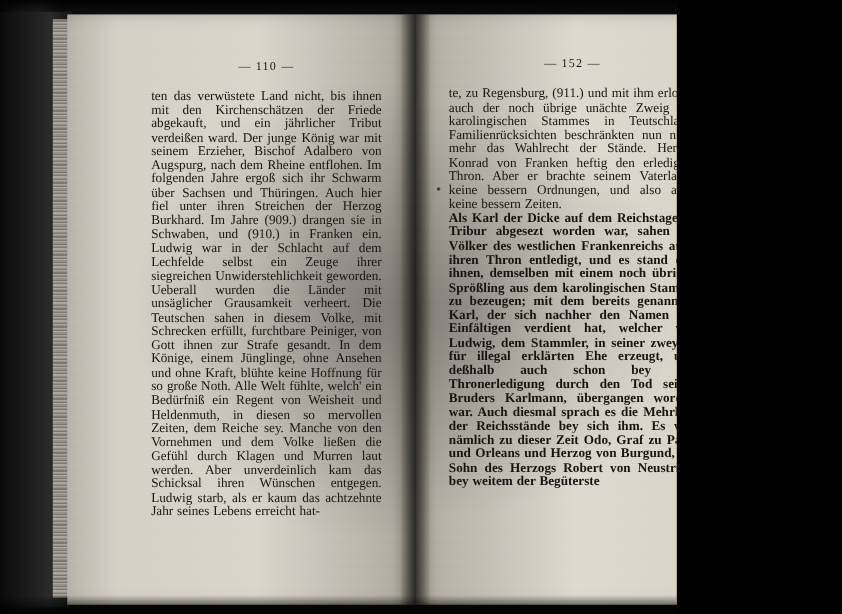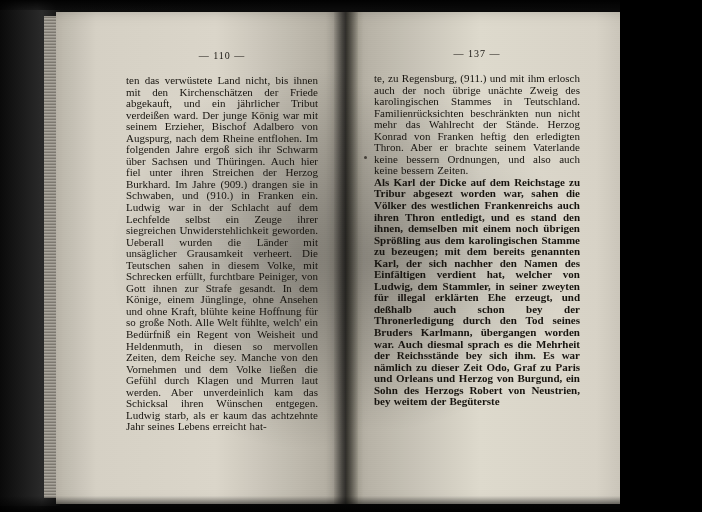--- a/index.html
+++ b/index.html
@@ -2,21 +2,21 @@
 <html><head>
 <meta charset="utf-8">
 <style>
   html, body {
     margin: 0;
     padding: 0;
     background: #000;
   }
   #page {
     position: relative;
-    width: 620px;
+    width: 564px;
     height: 512px;
     overflow: hidden;
     background: #0b0b0b;
     font-family: "Liberation Serif", serif;
   }
 
   
   .backdrop {
     position: absolute;
     inset: 0;
@@ -225,21 +225,21 @@
     <div class="gutter"></div>
 
     <div class="textblock left">
       <div class="folio">—  110  —</div>
       <div class="body">
         <p>ten das verwüstete Land nicht, bis ihnen mit den Kirchenschätzen der Friede abgekauft, und ein jährlicher Tribut verdeißen ward. Der junge König war mit seinem Erzieher, Bischof Adalbero von Augspurg, nach dem Rheine entflohen. Im folgenden Jahre ergoß sich ihr Schwarm über Sachsen und Thüringen. Auch hier fiel unter ihren Streichen der Herzog Burkhard. Im Jahre (909.) drangen sie in Schwaben, und (910.) in Franken ein. Ludwig war in der Schlacht auf dem Lechfelde selbst ein Zeuge ihrer siegreichen Unwiderstehlichkeit geworden. Ueberall wurden die Länder mit unsäglicher Grausamkeit verheert. Die Teutschen sahen in diesem Volke, mit Schrecken erfüllt, furchtbare Peiniger, von Gott ihnen zur Strafe gesandt. In dem Könige, einem Jünglinge, ohne Ansehen und ohne Kraft, blühte keine Hoffnung für so große Noth. Alle Welt fühlte, welch' ein Bedürfniß ein Regent von Weisheit und Heldenmuth, in diesen so mervollen Zeiten, dem Reiche sey. Manche von den Vornehmen und dem Volke ließen die Gefühl durch Klagen und Murren laut werden. Aber unverdeinlich kam das Schicksal ihren Wünschen entgegen. Ludwig starb, als er kaum das achtzehnte Jahr seines Lebens erreicht hat-</p>
       </div>
     </div>
 
     <div class="textblock right">
-      <div class="folio">—  137  —</div>
+      <div class="folio">—  152  —</div>
       <div class="body">
         <p>te, zu Regensburg, (911.) und mit ihm erlosch auch der noch übrige unächte Zweig des karolingischen Stammes in Teutschland. Familienrücksichten beschränkten nun nicht mehr das Wahlrecht der Stände. Herzog Konrad von Franken heftig den erledigten Thron. Aber er brachte seinem Vaterlande keine bessern Ordnungen, und also auch keine bessern Zeiten.</p>
         <p>Als Karl der Dicke auf dem Reichstage zu Tribur abgesezt worden war, sahen die Völker des westlichen Frankenreichs auch ihren Thron entledigt, und es stand den ihnen, demselben mit einem noch übrigen Sprößling aus dem karolingischen Stamme zu bezeugen; mit dem bereits genannten Karl, der sich nachher den Namen des Einfältigen verdient hat, welcher von Ludwig, dem Stammler, in seiner zweyten für illegal erklärten Ehe erzeugt, und deßhalb auch schon bey der Thronerledigung durch den Tod seines Bruders Karlmann, übergangen worden war. Auch diesmal sprach es die Mehrheit der Reichsstände bey sich ihm. Es war nämlich zu dieser Zeit Odo, Graf zu Paris und Orleans und Herzog von Burgund, ein Sohn des Herzogs Robert von Neustrien, bey weitem der Begüterste</p>
       </div>
     </div>
 
     <div class="marginal-dot"></div>
   </div>
 
   <div class="top-shadow"></div>

